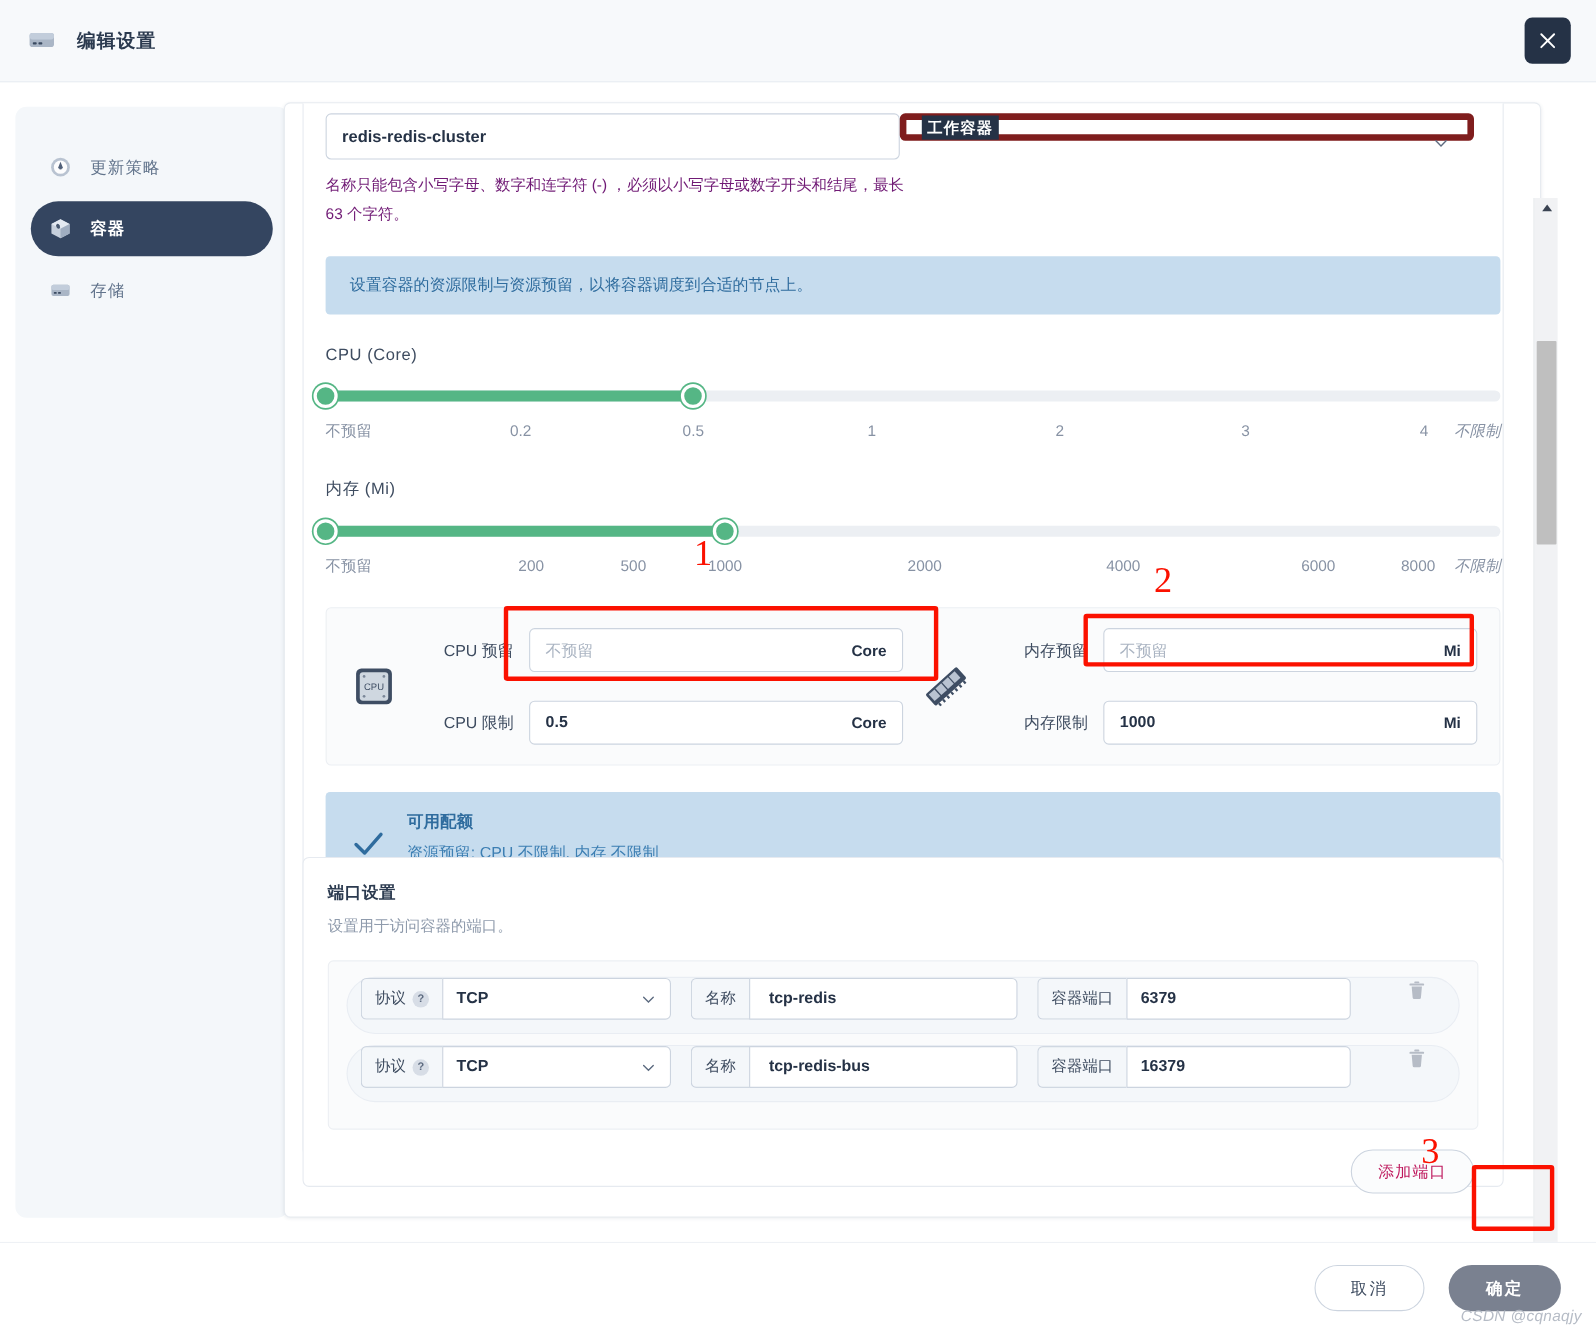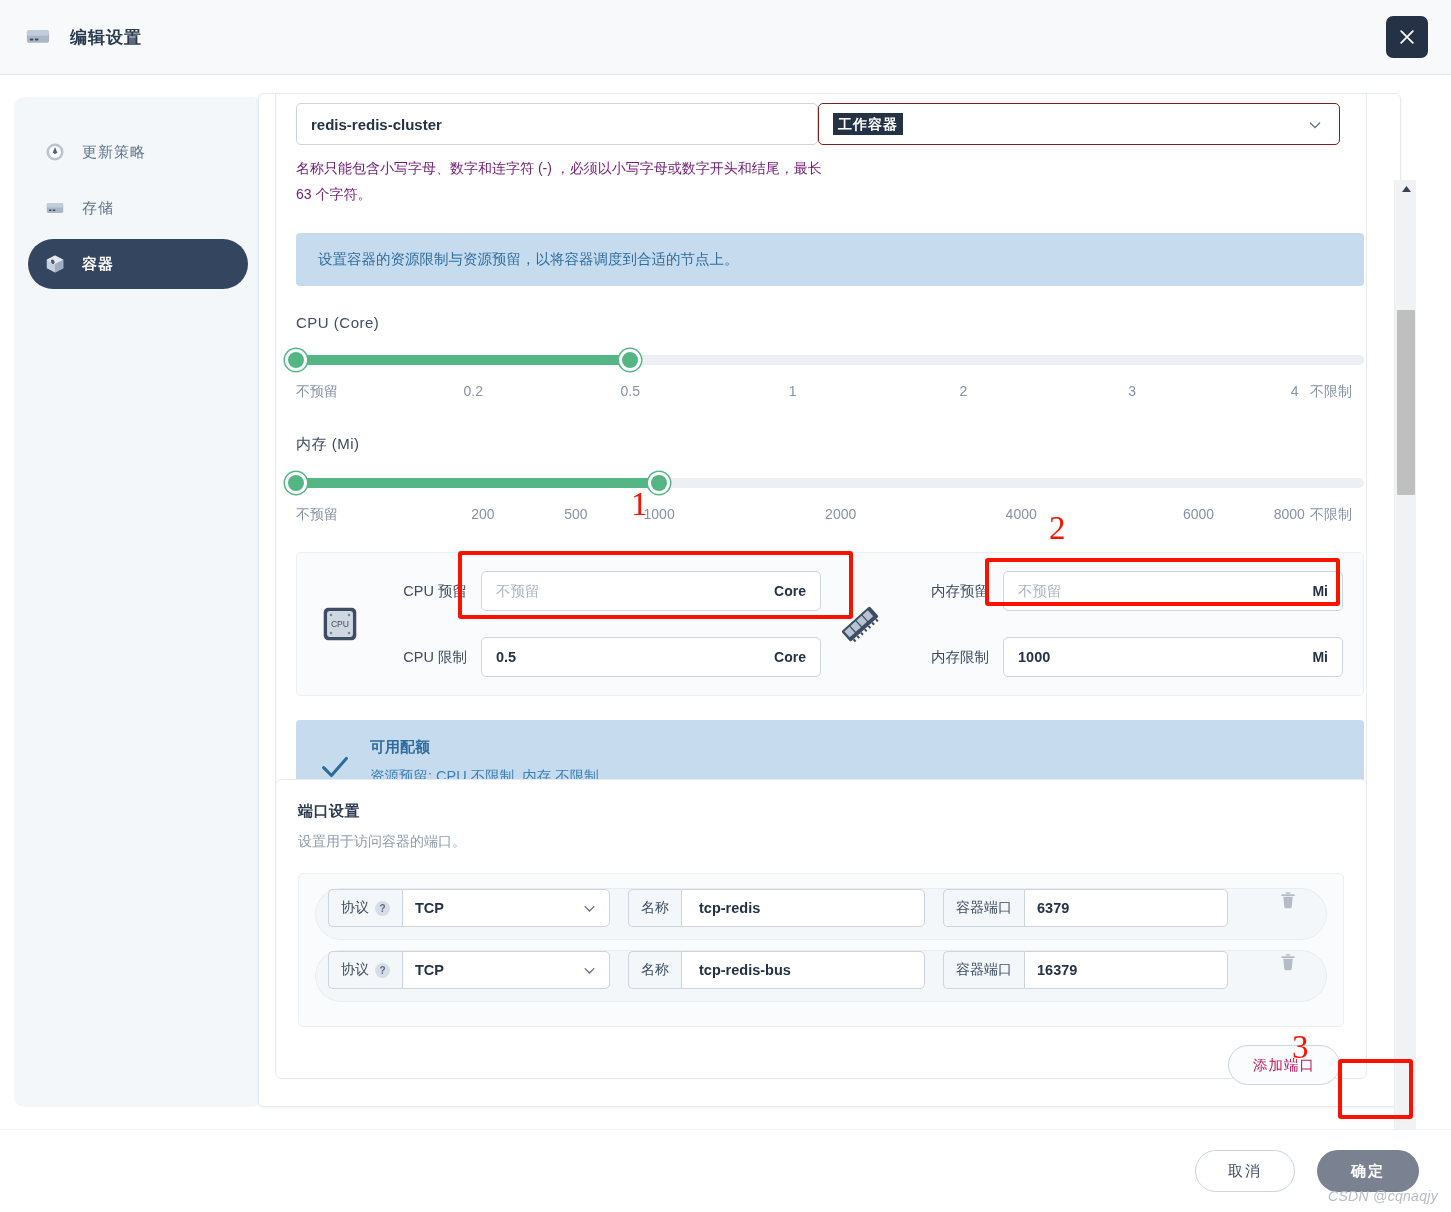--- a/index.html
+++ b/index.html
@@ -65,21 +65,21 @@
   .card-res { top: -80px; height: 1037px; }
   .card-res-pad { padding: 88px 20px 0 20px; }
 
   .row-top { display: flex; }
   .field-name {
     width: 522px; height: 42px; border: 1px solid #ccd4df; border-radius: 5px;
     background: #fff; display: flex; align-items: center; padding: 0 14px;
     font-size: 15px; font-weight: bold; color: #253246;
   }
   .field-select {
-    width: 522px; height: 42px; border: 1px solid #7f1d1d; border-radius: 5px;
+    width: 522px; height: 25px; border: 6px solid #7f1d1d; border-radius: 5px;
     background: #fff; display: flex; align-items: center; padding: 0 14px;
     position: relative;
   }
   .sel-badge {
     background: #253246; color: #fff; font-size: 14px; font-weight: bold;
     padding: 1px 5px; letter-spacing: 1px; line-height: 20px;
   }
   .chev { position: absolute; right: 16px; top: 13px; width: 16px; height: 16px; }
 
   .hint {
@@ -105,21 +105,21 @@
     position: absolute; top: 0; width: 22px; height: 22px; border-radius: 50%;
     background: #55b685; border: 3px solid #ffffff;
     box-shadow: 0 0 0 1.5px #55b685; cursor: pointer;
   }
   .tick-row { position: relative; width: 1068px; height: 24px; margin-top: 12px; }
   .tick {
     position: absolute; font-size: 14px; color: #8792a4; transform: translateX(-50%);
     white-space: nowrap;
   }
   .tick.edge-l { transform: none; left: 0; }
-  .tick.edge-r { transform: none; right: 12px; }
+  .tick.edge-r { transform: none; right: 0; font-style: italic; }
 
   
   .res-box {
     margin-top: 22px; width: 1068px; background: #fafbfc;
     border: 1px solid #eceff3; border-radius: 5px; padding: 18px 20px;
     display: flex; align-items: center;
   }
   .res-col { display: flex; align-items: center; }
   .res-icon-cpu { width: 46px; height: 46px; margin-right: 18px; }
   .res-icon-mem { width: 58px; height: 58px; margin: 0 14px 0 10px; }
@@ -273,38 +273,38 @@
       <div class="side-item">
         <svg class="side-ico" viewBox="0 0 24 24">
           <circle cx="12" cy="12" r="9.3" fill="#b9c3d1"></circle>
           <circle cx="12" cy="12" r="6.6" fill="#fdfdfe"></circle>
           <path d="M12 6.5 L14.6 13 L9.4 13 Z" fill="#52617a"></path>
           <circle cx="12" cy="12.8" r="1.5" fill="#52617a"></circle>
         </svg>
         <span class="side-label">更新策略</span>
       </div>
 
+      <div class="side-item active">
+        <svg class="side-ico" viewBox="0 0 24 24">
+          <path d="M12 2.6 L21 7.3 L21 16.7 L12 21.4 L3 16.7 L3 7.3 Z" fill="#c7d0dc"></path>
+          <path d="M12 2.6 L21 7.3 L12 12 L3 7.3 Z" fill="#e3e9f1"></path>
+          <path d="M12 12 L21 7.3 L21 16.7 L12 21.4 Z" fill="#9fadc0"></path>
+          <ellipse cx="9.6" cy="9.5" rx="1.8" ry="2.6" transform="rotate(-25 9.6 9.5)" fill="#47576f"></ellipse>
+        </svg>
+        <span class="side-label">容器</span>
+      </div>
+
       <div class="side-item">
         <svg class="side-ico" viewBox="0 0 24 24">
           <rect x="3" y="6.5" width="18" height="11" rx="2" fill="#aab6c6"></rect>
           <rect x="3" y="6.5" width="18" height="5" rx="2" fill="#c2cddb"></rect>
           <rect x="5.4" y="13.5" width="2.8" height="1.8" rx=".5" fill="#3a4a60"></rect>
           <rect x="9.6" y="13.5" width="2.8" height="1.8" rx=".5" fill="#3a4a60"></rect>
         </svg>
         <span class="side-label">存储</span>
-      </div>
-
-      <div class="side-item active">
-        <svg class="side-ico" viewBox="0 0 24 24">
-          <path d="M12 2.6 L21 7.3 L21 16.7 L12 21.4 L3 16.7 L3 7.3 Z" fill="#c7d0dc"></path>
-          <path d="M12 2.6 L21 7.3 L12 12 L3 7.3 Z" fill="#e3e9f1"></path>
-          <path d="M12 12 L21 7.3 L21 16.7 L12 21.4 Z" fill="#9fadc0"></path>
-          <ellipse cx="9.6" cy="9.5" rx="1.8" ry="2.6" transform="rotate(-25 9.6 9.5)" fill="#47576f"></ellipse>
-        </svg>
-        <span class="side-label">容器</span>
       </div>
     </div>
 
     <div class="panel">
       <div class="panel-inner">
 
         <div class="card card-res">
           <div class="card-res-pad">
 
             <div class="row-top">

